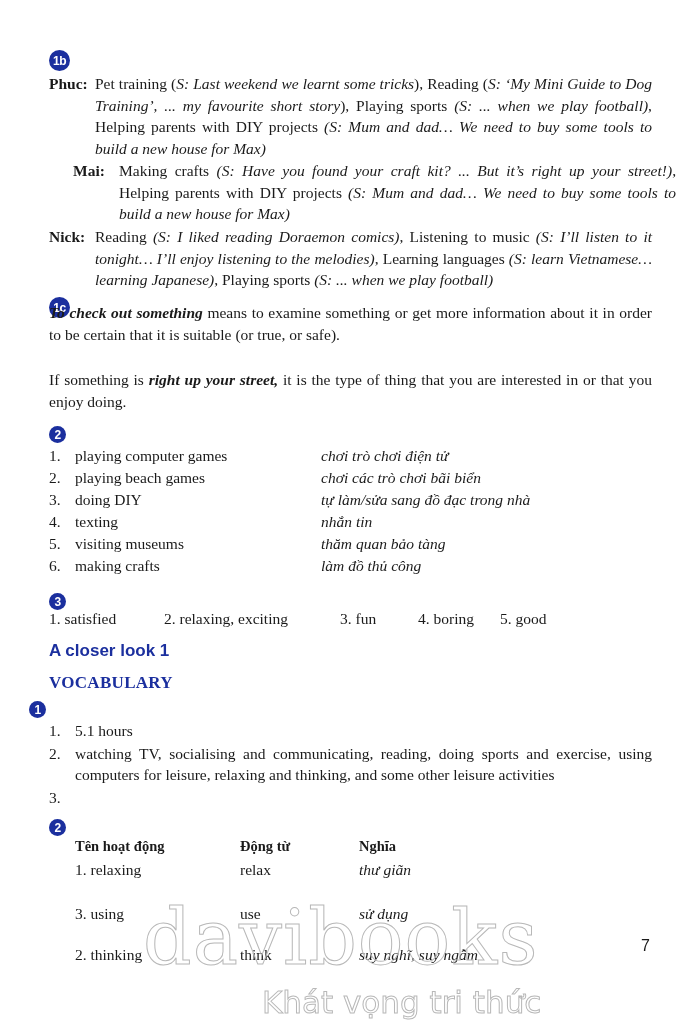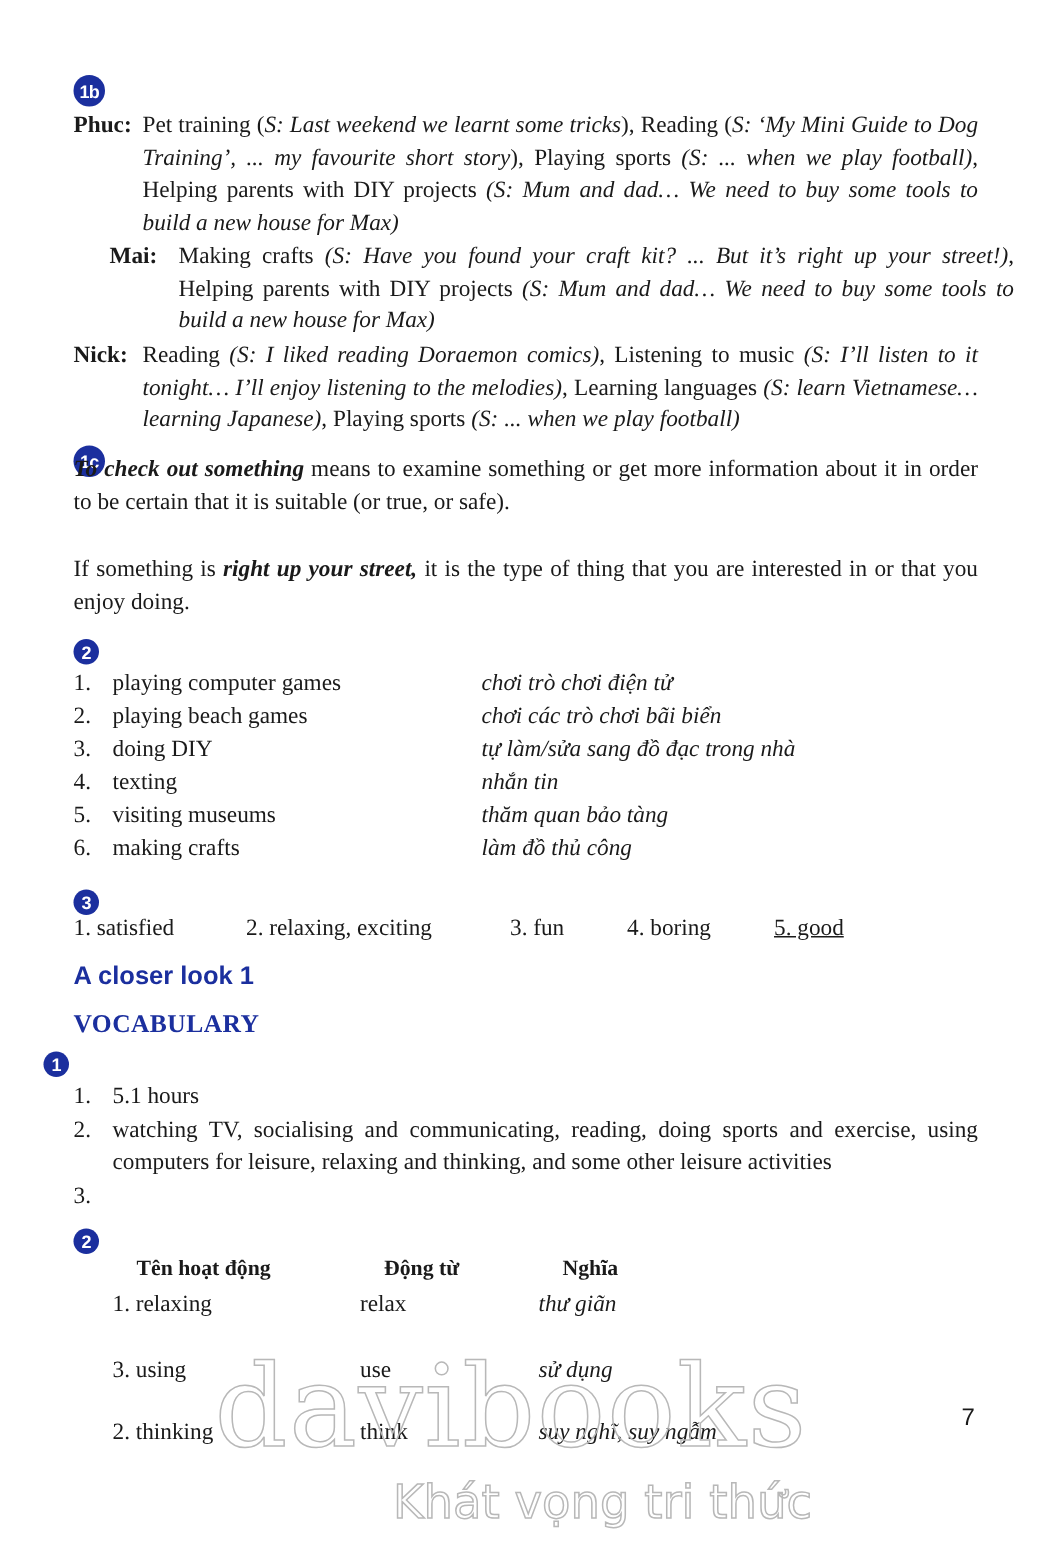--- a/index.html
+++ b/index.html
@@ -24,21 +24,21 @@
             color: #1b2f9e; font-size: 17px; }
   .h-serif { position: absolute; left: 49px; font-family: "Liberation Serif", serif; font-weight: bold;
              color: #1b2f9e; font-size: 17px; letter-spacing: 0.3px; }
   .list2 { position: absolute; left: 49px; width: 603px; line-height: 21.5px; }
   .list2 .item { position: relative; padding-left: 26px; text-align: justify; text-align-last: left; margin-bottom: 1px; }
   .list2 .item .n { position: absolute; left: 0; top: 0; }
   .tbl { position: absolute; left: 75px; top: 835px; width: 450px; }
   .tbl .c1 { position: absolute; left: 0; white-space: nowrap; }
   .tbl .c2 { position: absolute; left: 165px; white-space: nowrap; }
   .tbl .c3 { position: absolute; left: 284px; white-space: nowrap; }
-  .tbl .hdr { font-weight: bold; font-size: 14.5px; margin-left: 16px; }
+  .tbl .hdr { font-weight: bold; font-size: 14.5px; }
   .tbl .r { position: absolute; left: 0; width: 450px; height: 22px; line-height: 22px; }
   .tbl .it { font-style: italic; text-align: center; }
   .pnum { position: absolute; left: 641px; top: 937px; font-family: "Liberation Sans", sans-serif; font-size: 16px; }
   .wm1 { position: absolute; left: 143px; top: 898px; font-family: "DejaVu Serif", serif; font-size: 76px;
          color: transparent; -webkit-text-stroke: 1px #b8b8b8; letter-spacing: 1px; line-height: 80px; }
   .wm2 { position: absolute; left: 262px; top: 982px; font-family: "DejaVu Sans", sans-serif; font-size: 31px;
          color: transparent; -webkit-text-stroke: 1px #b8b8b8; line-height: 40px; }
   b.bi { font-weight: bold; font-style: italic; }
 </style>
 </head>
@@ -101,21 +101,21 @@
         <span class="en">making crafts</span>
         <span class="vi">làm đồ thủ công</span>
       </div>
   </div>
 
   <span class="badge small" style="left:49px; top:593px;">3</span>
   <span class="ans" style="left:49px;">1. satisfied</span>
   <span class="ans" style="left:164px;">2. relaxing, exciting</span>
   <span class="ans" style="left:340px;">3. fun</span>
   <span class="ans" style="left:418px;">4. boring</span>
-  <span class="ans" style="left:516px;text-decoration:underline;">5. good</span>
+  <span class="ans" style="left:500px;">5. good</span>
 
   <div class="h-sans" style="top:641px;">A closer look 1</div>
   <div class="h-serif" style="top:673px;">VOCABULARY</div>
 
   <span class="badge small" style="left:29px; top:701px;">1</span>
   <div class="list2" style="top:720px;">
     <div class="item"><span class="n">1.</span><span>5.1 hours</span></div>
     <div class="item"><span class="n">2.</span><span>watching TV, socialising and communicating, reading, doing sports and exercise, using computers for leisure, relaxing and thinking, and some other leisure activities</span></div>
     <div class="item"><span class="n">3.</span></div>
   </div>

